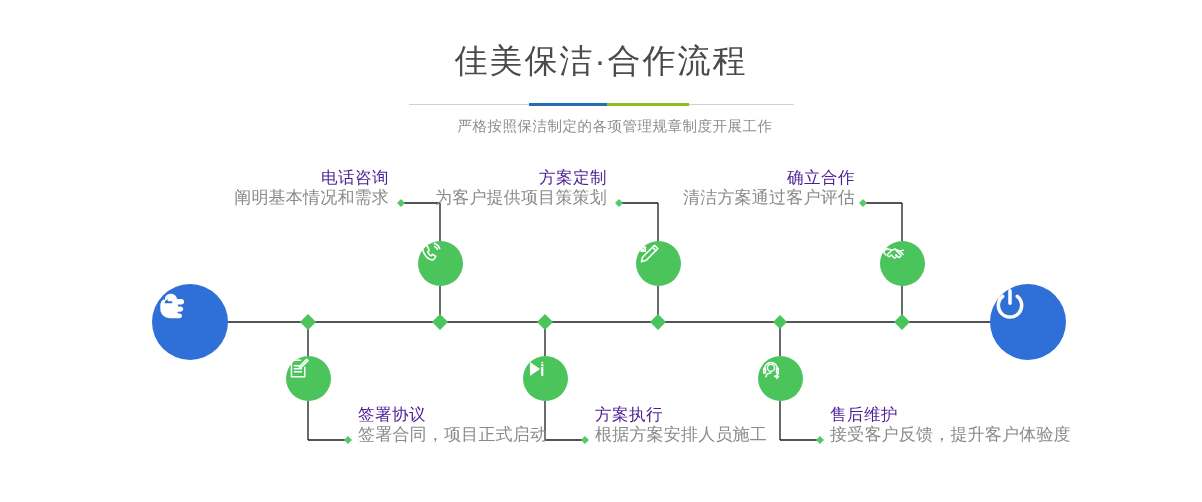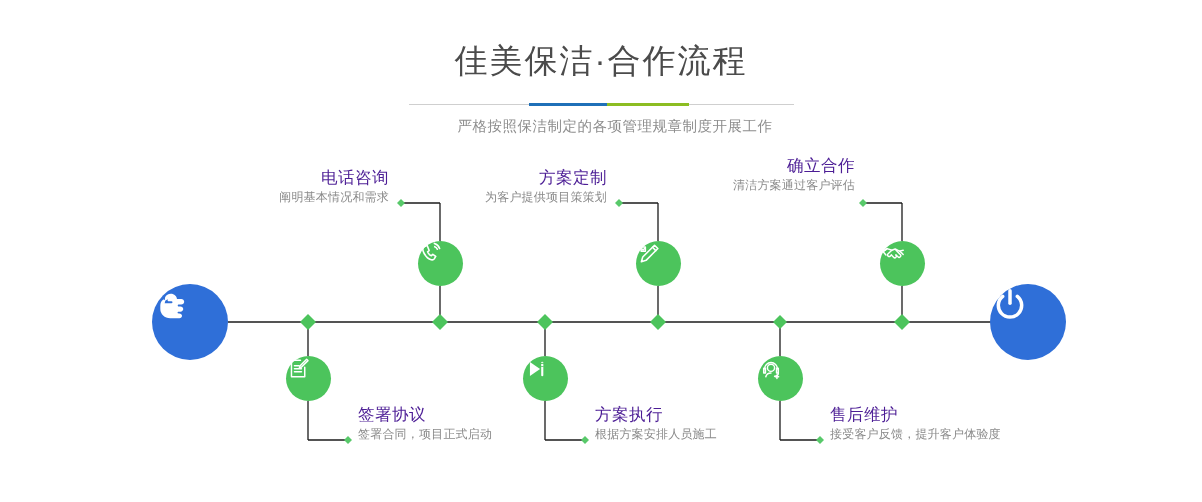--- a/index.html
+++ b/index.html
@@ -37,21 +37,21 @@
   .node-circle{
     position:absolute;border-radius:50%;
     display:flex;align-items:center;justify-content:center;
   }
   .cap{width:76px;height:76px;background:#2f6fd8;}
   .step{width:45px;height:45px;background:#4cc45c;}
   .step svg,.cap svg{display:block;}
 
   .lbl{position:absolute;white-space:nowrap;}
   .lbl .t{font-size:16.5px;color:#4c1d95;line-height:22px;letter-spacing:.5px;}
-  .lbl .s{font-size:12px;color:#8a8a8a;line-height:19px;letter-spacing:.2px;}
+  .lbl .s{font-size:17px;color:#8a8a8a;line-height:19px;letter-spacing:.2px;}
   .lbl.up{text-align:right;}
   .lbl.down{text-align:left;}
 </style>
 </head>
 <body>
 
 <div id="root">
 
   <div class="header">
     <div class="page-title">佳美保洁·合作流程</div>
@@ -164,21 +164,21 @@
         <svg width="27" height="27" viewBox="0 0 32 32" fill="none" stroke="#ffffff" stroke-width="1.7" stroke-linecap="round" stroke-linejoin="round">
           <path d="M3.5 12.5 8.5 9.0l5.5 2.0 4.0-1.5 5.0 2.5 4.5-1.0"></path>
           <path d="M14.0 11.0 9.6 15.0c-.9.8-.9 2.0-.1 2.8.8.8 2.0.8 2.8 0l1.2-1.1"></path>
           <path d="M13.5 16.7l2.6 2.6c.8.8 2.0.8 2.8 0 .8-.8.8-2.0 0-2.8"></path>
           <path d="M18.9 16.5l2.3 2.3c.8.8 2.0.8 2.8 0 .8-.8.8-2.0 0-2.8l-5-5"></path>
           <path d="M23.5 12.0l4.0 4.0"></path>
           <path d="M8.5 9.0l-5 3.5 3.5 4.0"></path>
         </svg>
       </span>
     </div>
-    <div class="lbl up" style="right:347px;top:4px;">
+    <div class="lbl up" style="right:347px;top:16px;">
       <div class="t">确立合作</div>
       <div class="s">清洁方案通过客户评估</div>
     </div>
 
     <div class="node-circle step" style="left:285.5px;top:206px;">
       <span>
         <svg width="25" height="25" viewBox="0 0 32 32" fill="none" stroke="#ffffff" stroke-width="1.9" stroke-linecap="round" stroke-linejoin="round">
           <path d="M24.0 14.5V26.5H7.0V5.5h11.5"></path>
           <path d="M10.8 12.5h6.0"></path>
           <path d="M10.8 16.3h9.0"></path>

